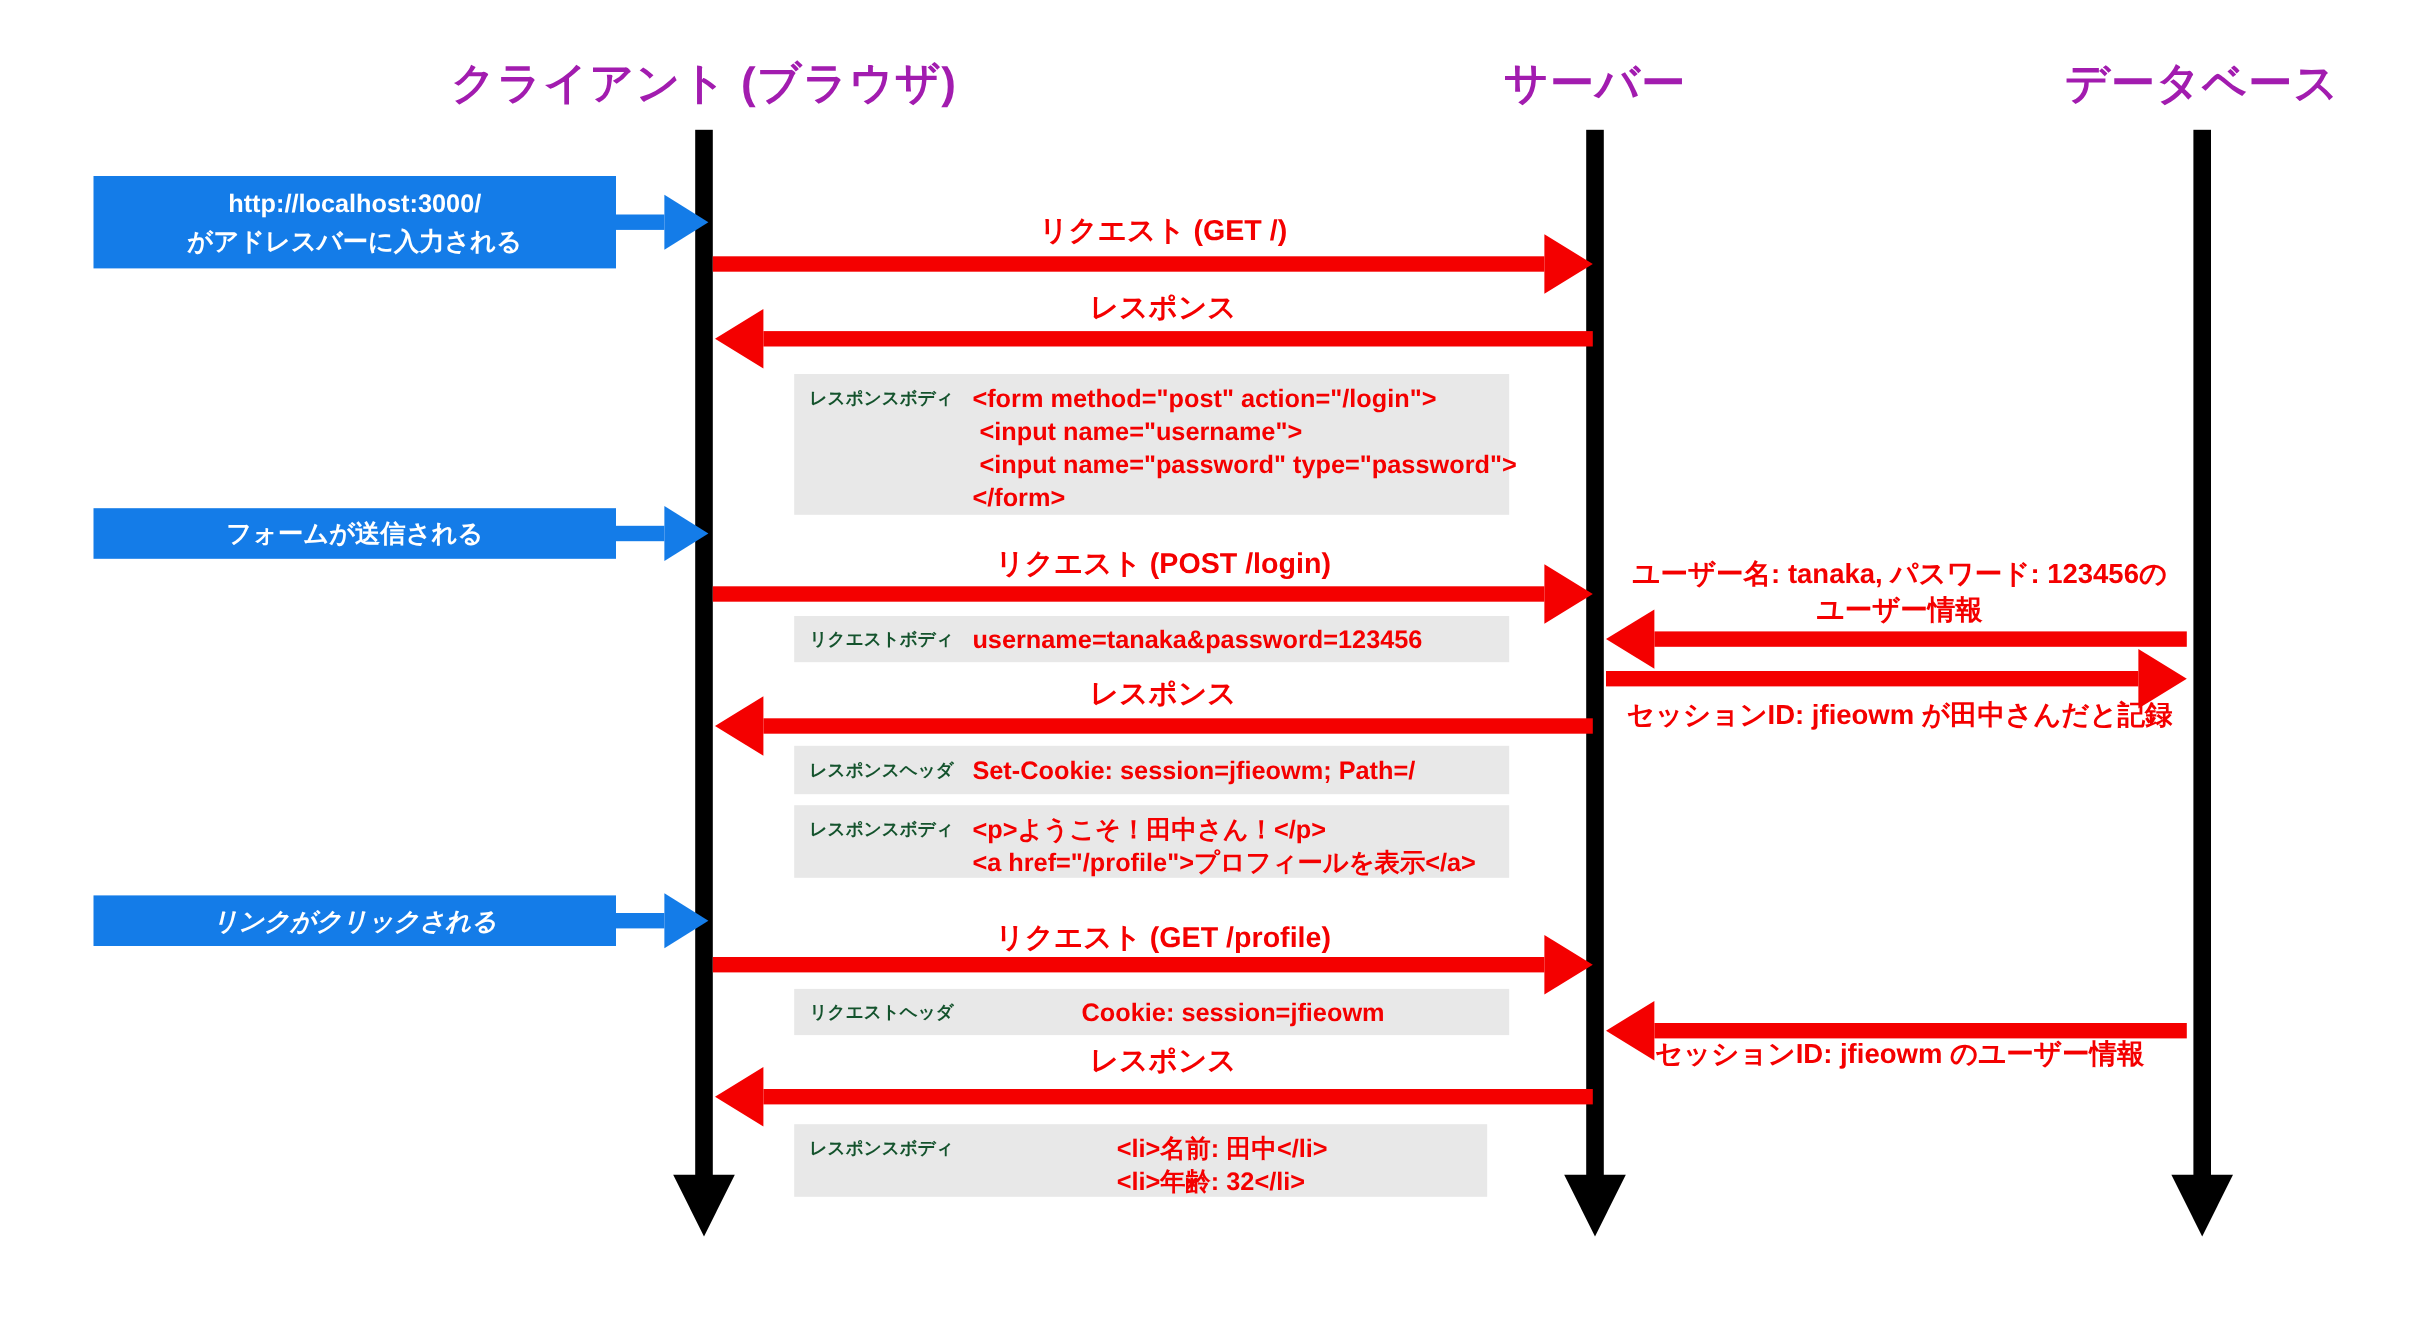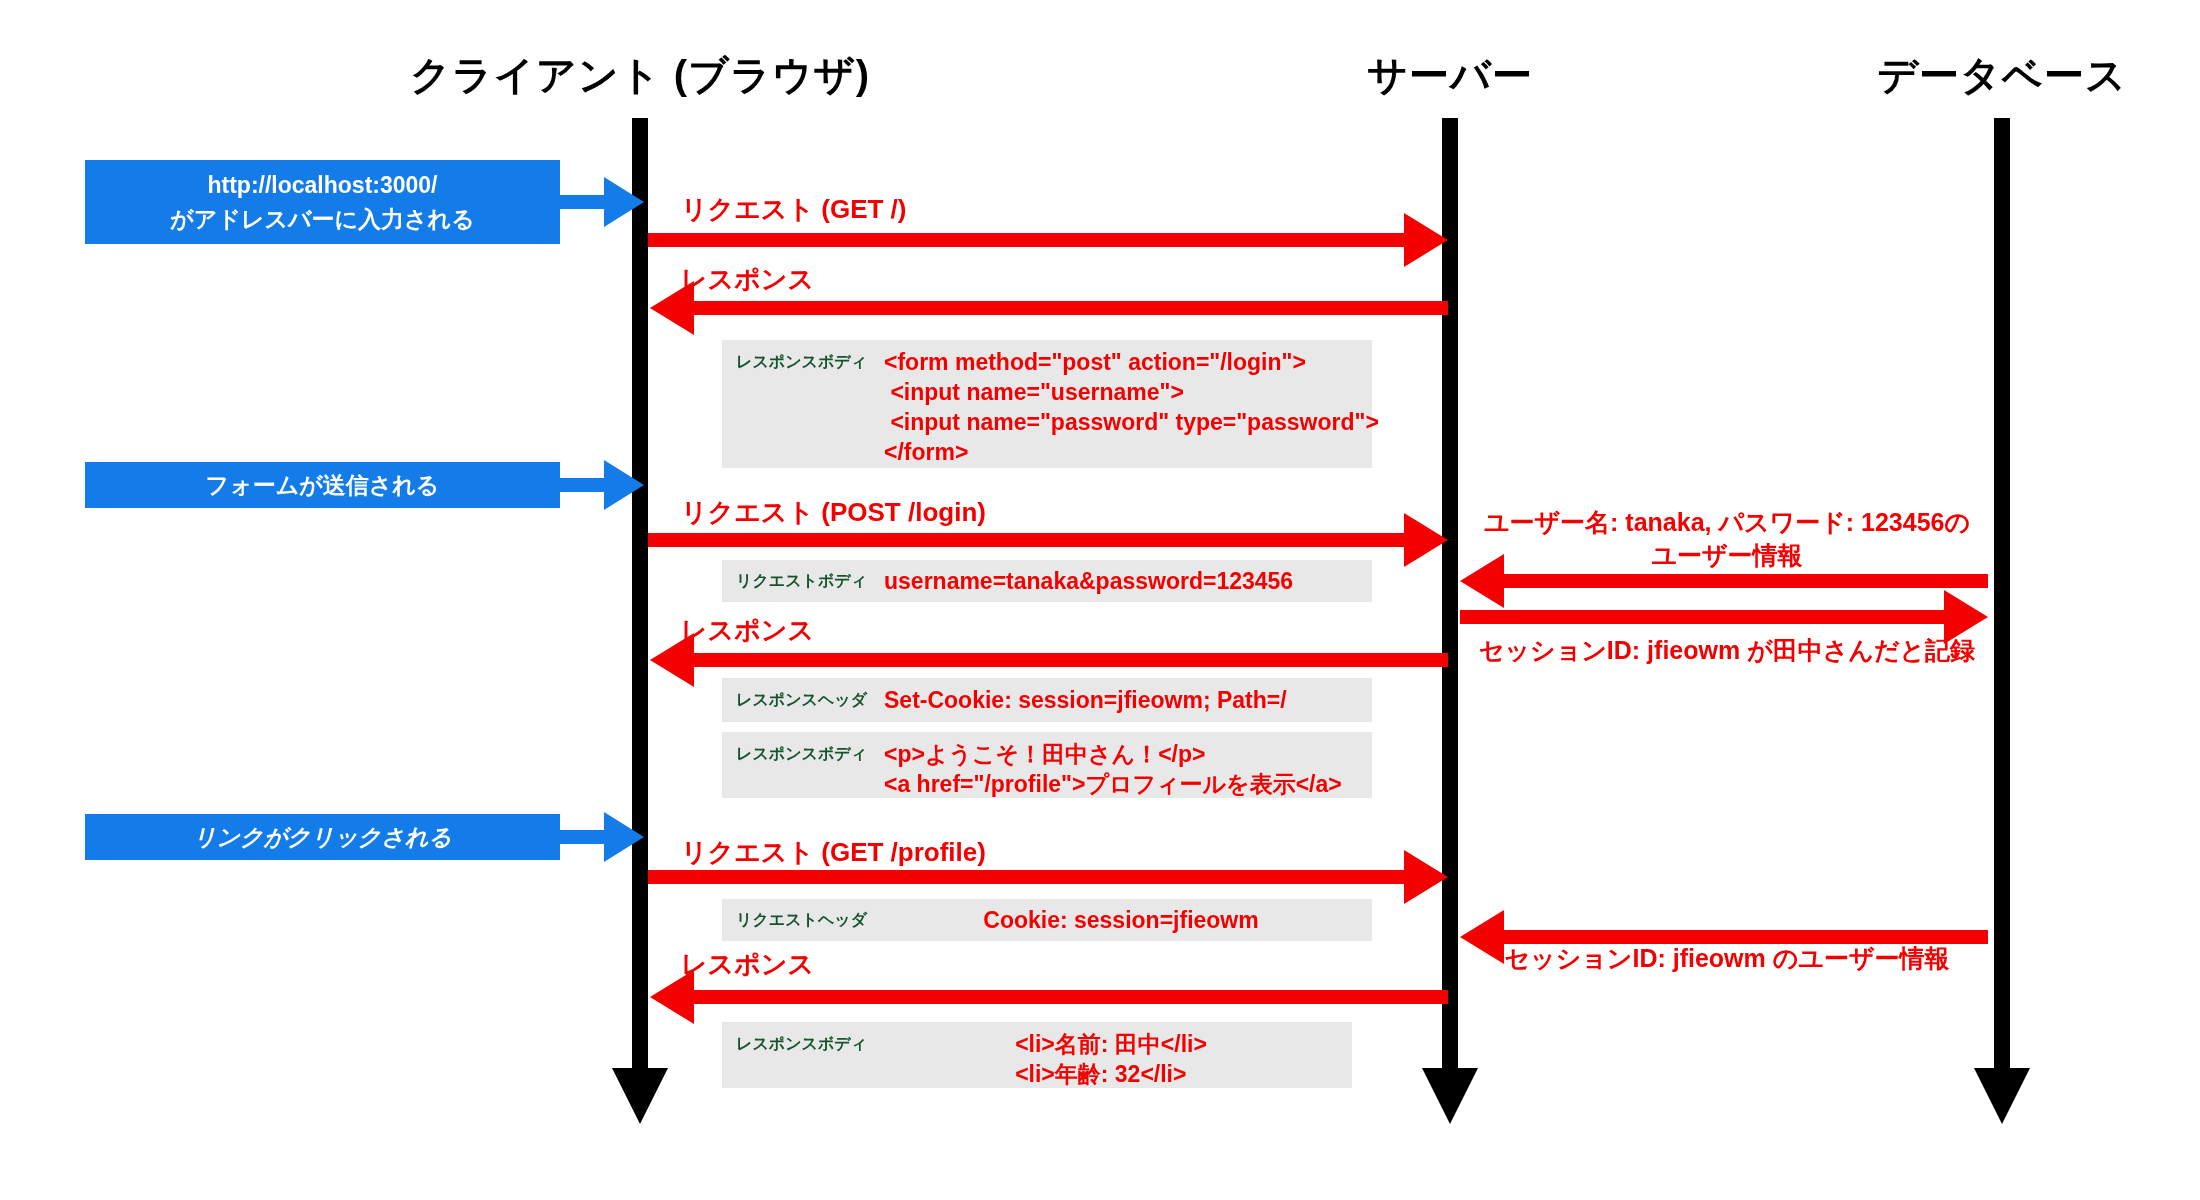--- a/index.html
+++ b/index.html
@@ -1,36 +1,36 @@
 <!DOCTYPE html>
 <html><head>
 <meta charset="utf-8">
 <style>
   html,body{margin:0;padding:0;background:#fff;}
   .canvas{position:relative;width:2200px;height:1200px;background:#ffffff;
           font-family:"Liberation Sans",sans-serif;overflow:hidden;}
 
-  .actor{position:absolute;top:48px;font-size:40px;font-weight:bold;color:#000000;
+  .actor{position:absolute;top:48px;font-size:40px;font-weight:bold;color:#a21caf;
          text-align:center;white-space:nowrap;letter-spacing:1px;}
 
   .lifeline{position:absolute;top:118px;width:16px;height:952px;background:#000;}
   .lifeline-head{position:absolute;top:1068px;width:0;height:0;
                  border-left:28px solid transparent;border-right:28px solid transparent;
                  border-top:56px solid #000;}
 
   .action-box{position:absolute;left:85px;width:475px;background:#147ce8;color:#fff;
               font-weight:bold;font-size:23px;line-height:34px;display:flex;
               flex-direction:column;justify-content:center;align-items:center;
               text-align:right;white-space:nowrap;}
   .action-shaft{position:absolute;left:560px;width:44px;height:14px;background:#147ce8;}
   .action-head{position:absolute;left:604px;width:0;height:0;
                border-top:25px solid transparent;border-bottom:25px solid transparent;
                border-left:40px solid #147ce8;}
 
-  .msg-label{position:absolute;left:681px;width:795px;text-align:left;color:#f40000;
+  .msg-label{position:absolute;left:660px;width:795px;text-align:center;color:#f40000;
              font-size:26px;font-weight:bold;white-space:nowrap;}
   .shaft{position:absolute;height:14px;background:#f40000;}
   .head-right{position:absolute;width:0;height:0;border-top:27px solid transparent;
               border-bottom:27px solid transparent;border-left:44px solid #f40000;}
   .head-left{position:absolute;width:0;height:0;border-top:27px solid transparent;
              border-bottom:27px solid transparent;border-right:44px solid #f40000;}
 
   .db-label{position:absolute;left:1462px;width:530px;text-align:center;color:#f40000;
             font-size:25px;font-weight:bold;line-height:33px;white-space:nowrap;}
 

